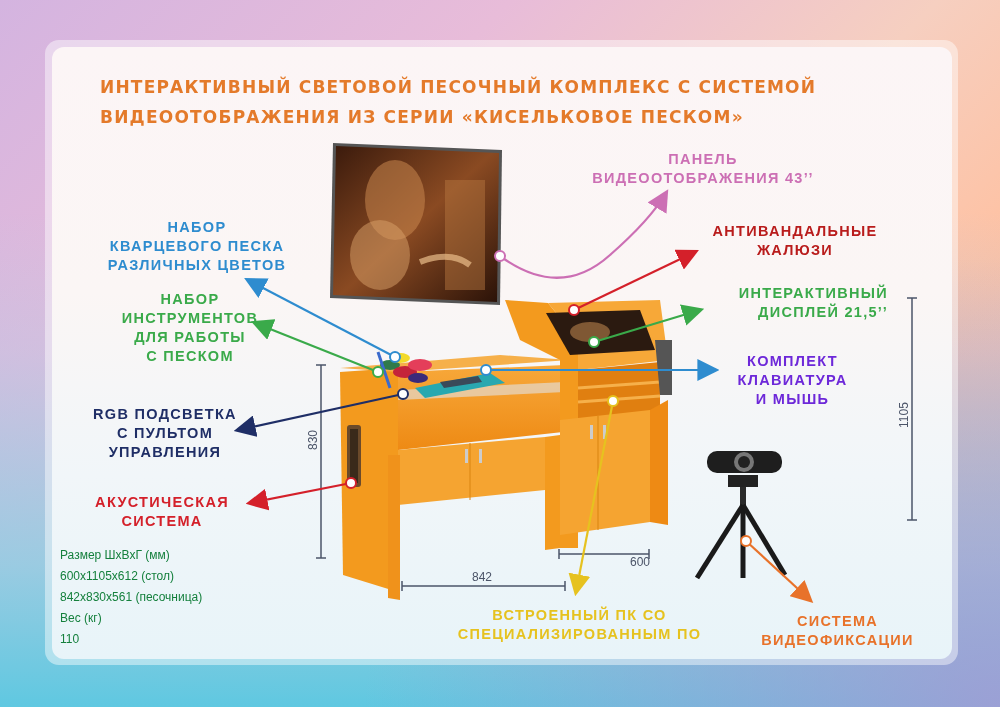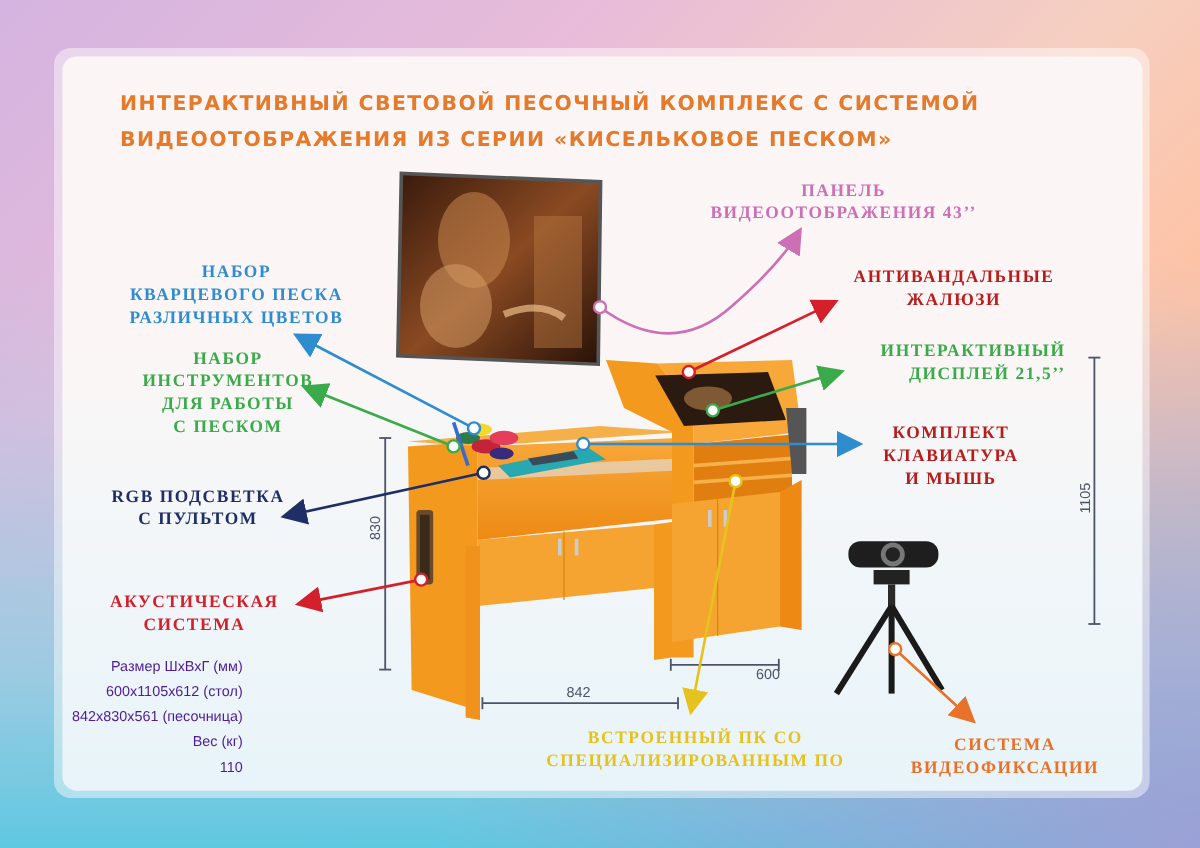--- a/index.html
+++ b/index.html
@@ -29,27 +29,27 @@
     background: linear-gradient(to bottom, #fcf5f6 0%, #fbf6f5 40%, #f1f6f9 70%, #e8f4f9 100%);
   }
   .title {
     position:absolute; left:100px; top:72px; width:800px;
     text-align:left; color:#e47a2a;
     font-family:"DejaVu Sans", sans-serif; font-weight:bold;
     font-size:17px; line-height:30px; letter-spacing:1.2px;
   }
   .label {
     position:absolute; text-align:center;
-    font-family:Liberation Serif, serif; font-weight:bold;
+    font-family:Liberation Sans, sans-serif; font-weight:bold;
     font-size:14.5px; line-height:19px; letter-spacing:1.3px;
   }
   .specs {
     position:absolute; left:60px; top:545px;
     font-family:"Liberation Sans", sans-serif; font-size:12px;
-    color:#4c1d95; line-height:21px;text-align:right;
+    color:#15803d; line-height:21px;
   }
   .dim-text {
     position:absolute; font-family:"Liberation Sans", sans-serif;
     font-size:12px; color:#4b5468;
   }
   svg.overlay { position:absolute; left:0; top:0; }
 </style>
 </head>
 <body>
 
@@ -214,38 +214,39 @@
 </div>
 <div class="label" style="left:100px;top:290px;width:180px;color:#3aaa4a;">
   <div>НАБОР</div>
     <div>ИНСТРУМЕНТОВ</div>
     <div>ДЛЯ РАБОТЫ</div>
     <div>С ПЕСКОМ</div>
 </div>
 <div class="label" style="left:75px;top:405px;width:180px;color:#1f2e66;">
   <div>RGB ПОДСВЕТКА</div>
     <div>С ПУЛЬТОМ</div>
+    <div>УПРАВЛЕНИЯ</div>
 </div>
 <div class="label" style="left:82px;top:493px;width:160px;color:#d4202a;">
   <div>АКУСТИЧЕСКАЯ</div>
     <div>СИСТЕМА</div>
 </div>
 <div class="label" style="left:588px;top:150px;width:230px;color:#cc6fb4;">
   <div>ПАНЕЛЬ</div>
     <div>ВИДЕООТОБРАЖЕНИЯ 43’’</div>
 </div>
 <div class="label" style="left:700px;top:222px;width:190px;color:#b91c1c;">
   <div>АНТИВАНДАЛЬНЫЕ</div>
     <div>ЖАЛЮЗИ</div>
 </div>
 <div class="label" style="left:708px;top:284px;width:180px;color:#3aaa4a;text-align:right;">
   <div>ИНТЕРАКТИВНЫЙ</div>
     <div>ДИСПЛЕЙ 21,5’’</div>
 </div>
-<div class="label" style="left:720px;top:352px;width:145px;color:#b91c1c;">
+<div class="label" style="left:720px;top:352px;width:145px;color:#6d28d9;">
   <div>КОМПЛЕКТ</div>
     <div>КЛАВИАТУРА</div>
     <div>И МЫШЬ</div>
 </div>
 <div class="label" style="left:432px;top:606px;width:295px;color:#e6c21f;">
   <div>ВСТРОЕННЫЙ ПК СО</div>
     <div>СПЕЦИАЛИЗИРОВАННЫМ ПО</div>
 </div>
 <div class="label" style="left:745px;top:612px;width:185px;color:#e8722a;">
   <div>СИСТЕМА</div>

